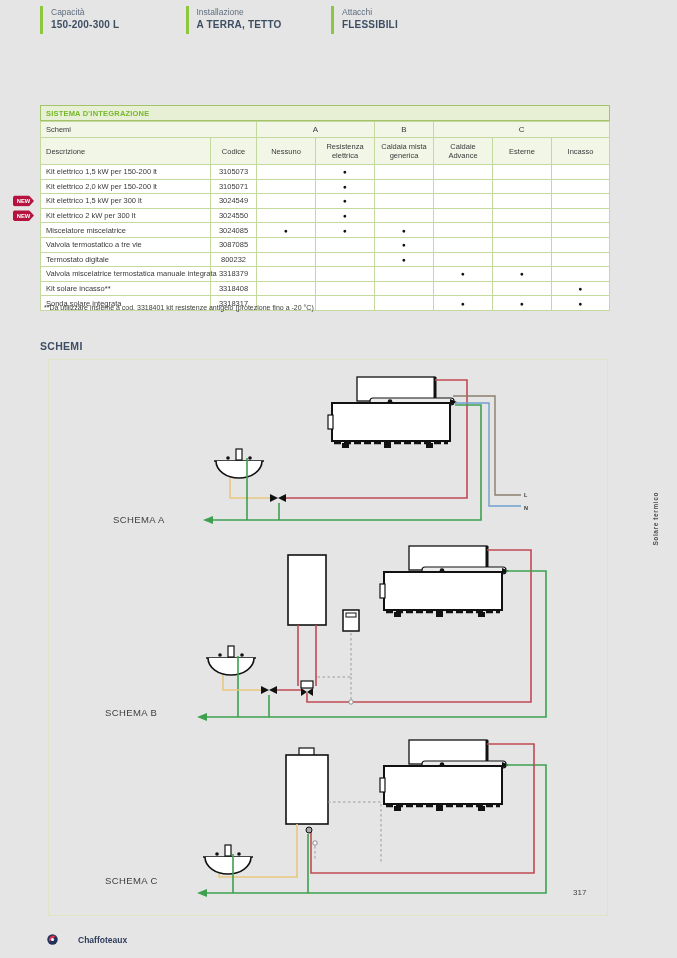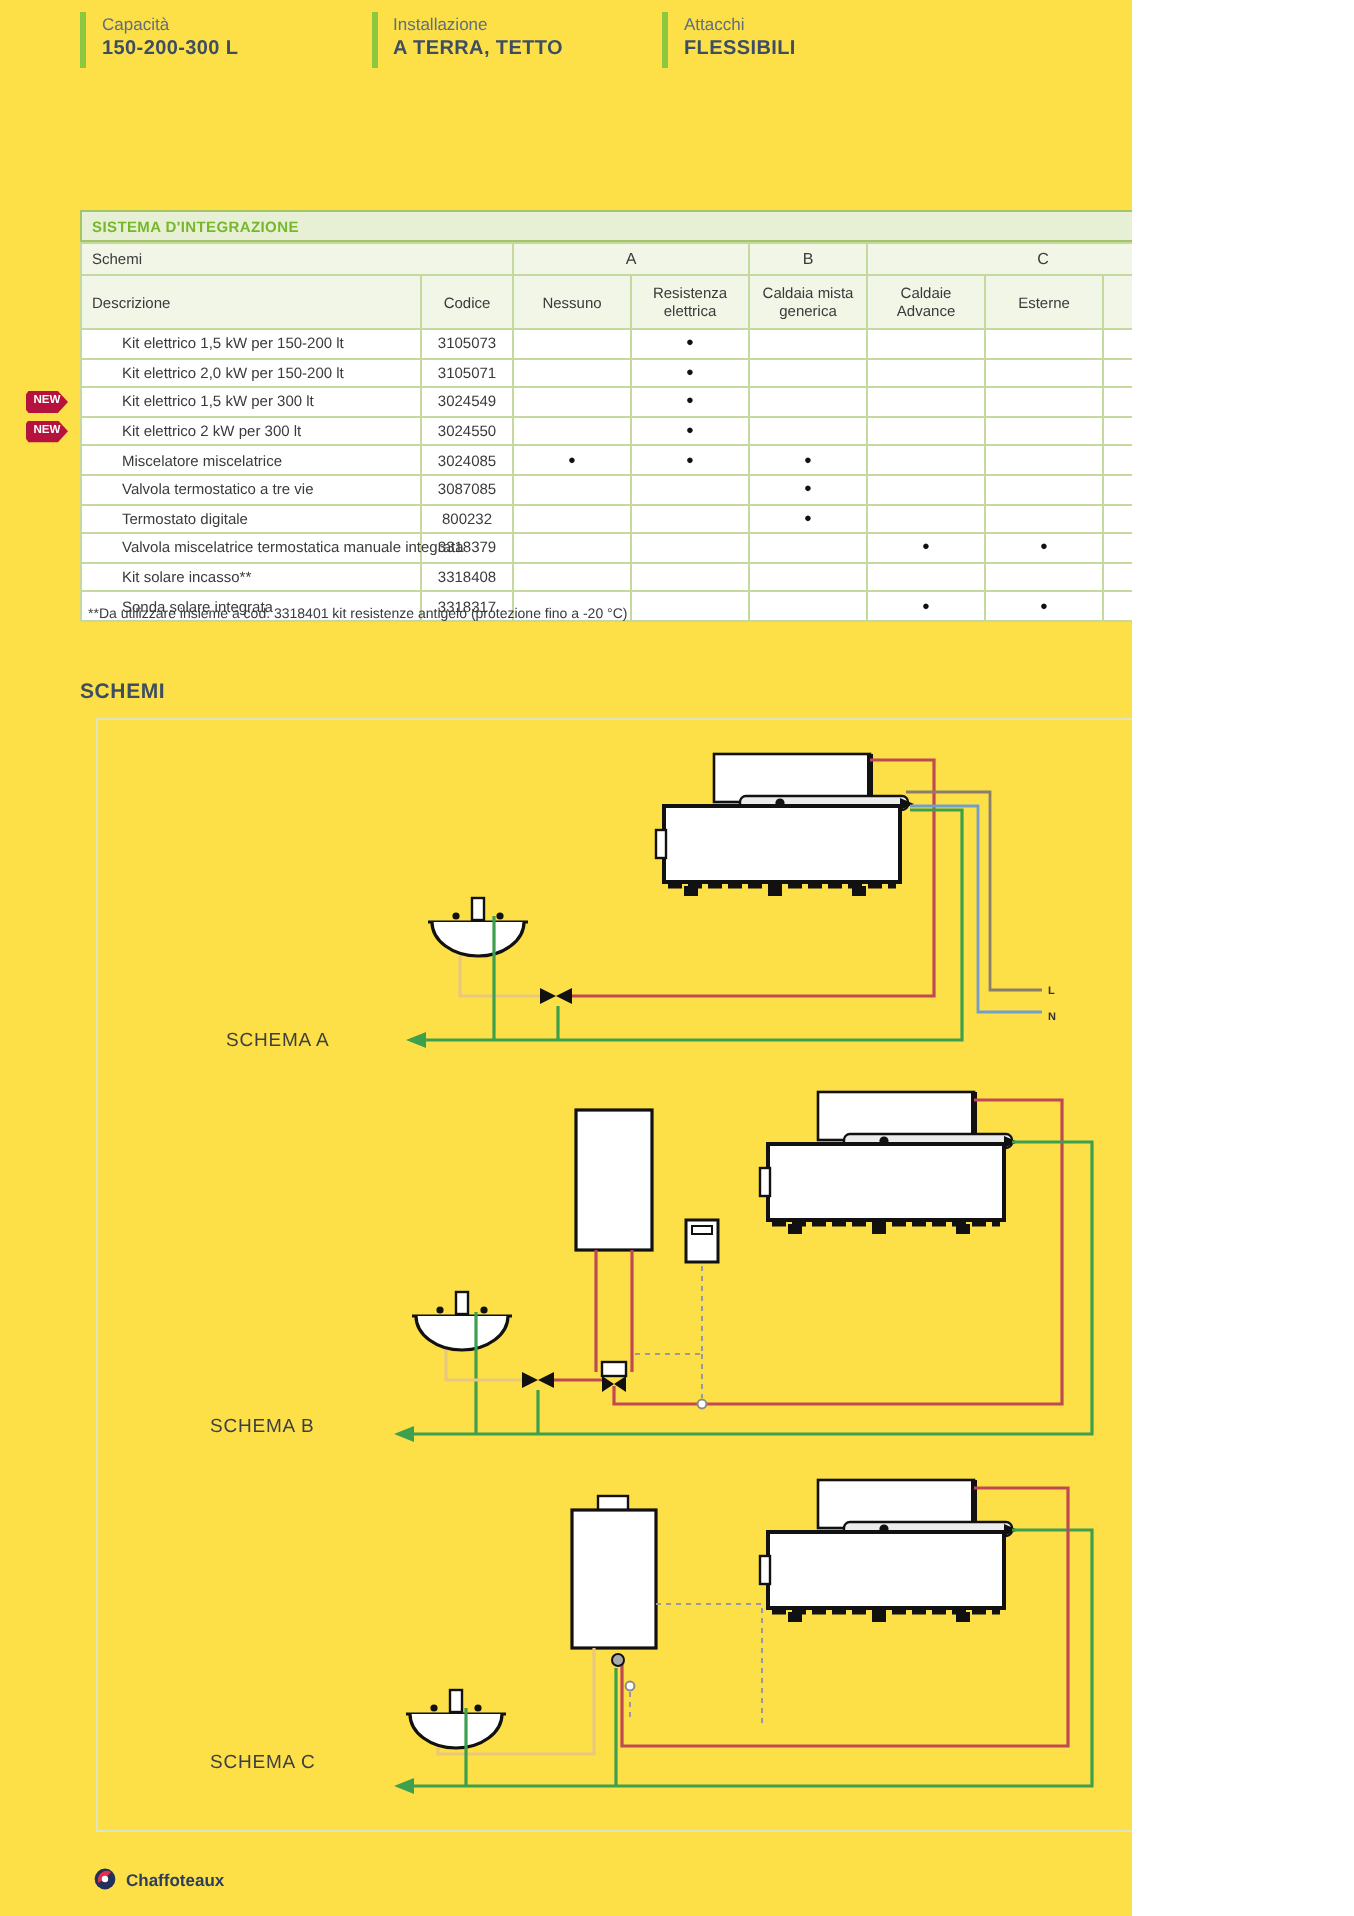--- a/index.html
+++ b/index.html
@@ -1,16 +1,16 @@
 <!DOCTYPE html>
 <html style="--accent-green: #8dc63f; --table-border: #c5d89e; --table-header-bg: #f2f6e7; --title-bg: #e7efd4; --title-text: #76b82a; --new-badge-red: #b5123d;"><head>
 <meta charset="utf-8">
 <style>
   html,body{margin:0;padding:0;background:#fff;}
-  .page{position:relative;width:566px;height:958px;background:#fde047;overflow:hidden;
+  .page{position:relative;width:677px;height:958px;background:#e5e5e5;overflow:hidden;
         font-family:"Liberation Sans",sans-serif;color:#333;}
 
   
   .top-specs{position:absolute;left:40px;top:6px;display:flex;}
   .spec{width:145.5px;box-sizing:border-box;border-left:3px solid var(--accent-green,#8dc63f);
         padding:1px 6px 4px 8px;}
   .spec-label{font-size:8.5px;color:#5f6e7e;margin-bottom:2px;}
   .spec-value{font-size:10px;font-weight:bold;color:#3d4e63;letter-spacing:.2px;}
 
   
@@ -19,21 +19,21 @@
              border:1px solid #a3c468;color:var(--title-text,#76b82a);font-weight:bold;
              font-size:7.5px;padding:2.5px 0 2.5px 5px;letter-spacing:.2px;}
   table{border-collapse:collapse;width:570px;table-layout:fixed;}
   td{border:1px solid var(--table-border,#c5d89e);font-size:7.5px;color:#3a3a3a;}
   thead td{background:var(--table-header-bg,#f2f6e7);}
   .row-schemi td{height:15px;padding:0 5px;text-align:left;}
   .row-schemi .grp{text-align:center;font-size:8px;}
   .row-cols td{height:24px;text-align:center;padding:1px 2px;line-height:1.2;}
   .row-cols .h-desc{text-align:left;padding-left:5px;}
   tbody td{height:13.6px;background:#fff;text-align:center;padding:0;}
-  tbody td.c-desc{text-align:left;padding-left:20px;position:relative;white-space:nowrap;overflow:visible;}
+  tbody td.c-desc{text-align:left;padding-left:5px;position:relative;white-space:nowrap;overflow:visible;}
   tbody td.c-mark{font-size:6.5px;color:#111;}
   .new-badge{position:absolute;left:-28px;top:50%;transform:translateY(-50%);
              width:21px;height:11px;background:var(--new-badge-red,#b5123d);color:#fff;
              font-size:5.8px;font-weight:bold;display:flex;align-items:center;justify-content:center;
              clip-path:polygon(6% 0,76% 0,100% 50%,76% 100%,6% 100%,0 85%,0 15%);}
   .footnote{position:absolute;left:44px;top:304px;font-size:7px;color:#3a3a3a;}
 
   
   .schemi-h{position:absolute;left:40px;top:340px;font-size:10.5px;font-weight:bold;
             color:#3d4e63;letter-spacing:.3px;}
@@ -43,21 +43,21 @@
   .pipe-thin{fill:none;stroke-width:1.4;}
   .dash{fill:none;stroke:#9a9a9a;stroke-width:1;stroke-dasharray:2.5 2.5;}
   .sensor{fill:#fff;stroke:#8a8a8a;stroke-width:1;}
   .schema-lbl{font-size:9.5px;fill:#3e3e3e;letter-spacing:.4px;}
   .wire-lbl{font-size:5.5px;fill:#333;font-weight:bold;}
 
   .side-label{position:absolute;left:652px;top:492px;writing-mode:vertical-rl;
               transform:rotate(180deg);font-size:6.5px;font-weight:bold;color:#4d4d4d;
               letter-spacing:.6px;}
 
-  .footer-logo{position:absolute;left:47px;top:934px;display:flex;align-items:center;gap:5px;}
+  .footer-logo{position:absolute;left:47px;top:934px;display:flex;align-items:center;gap:20px;}
   .brand-text{font-size:8.5px;font-weight:bold;color:#2e3d5c;}
   .page-num{position:absolute;left:573px;top:888px;font-size:8px;color:#444;}
 </style>
 </head>
 <body>
 
 <div class="page">
 
   <div class="top-specs">
     <div class="spec">

